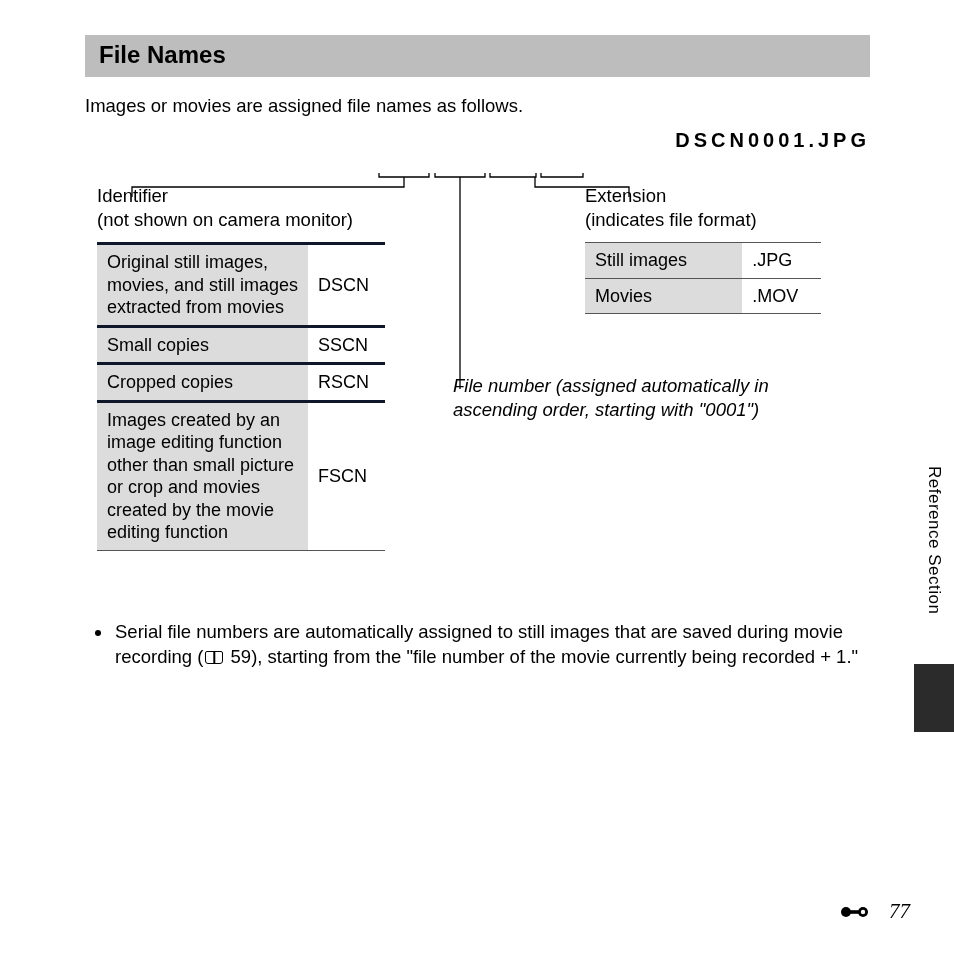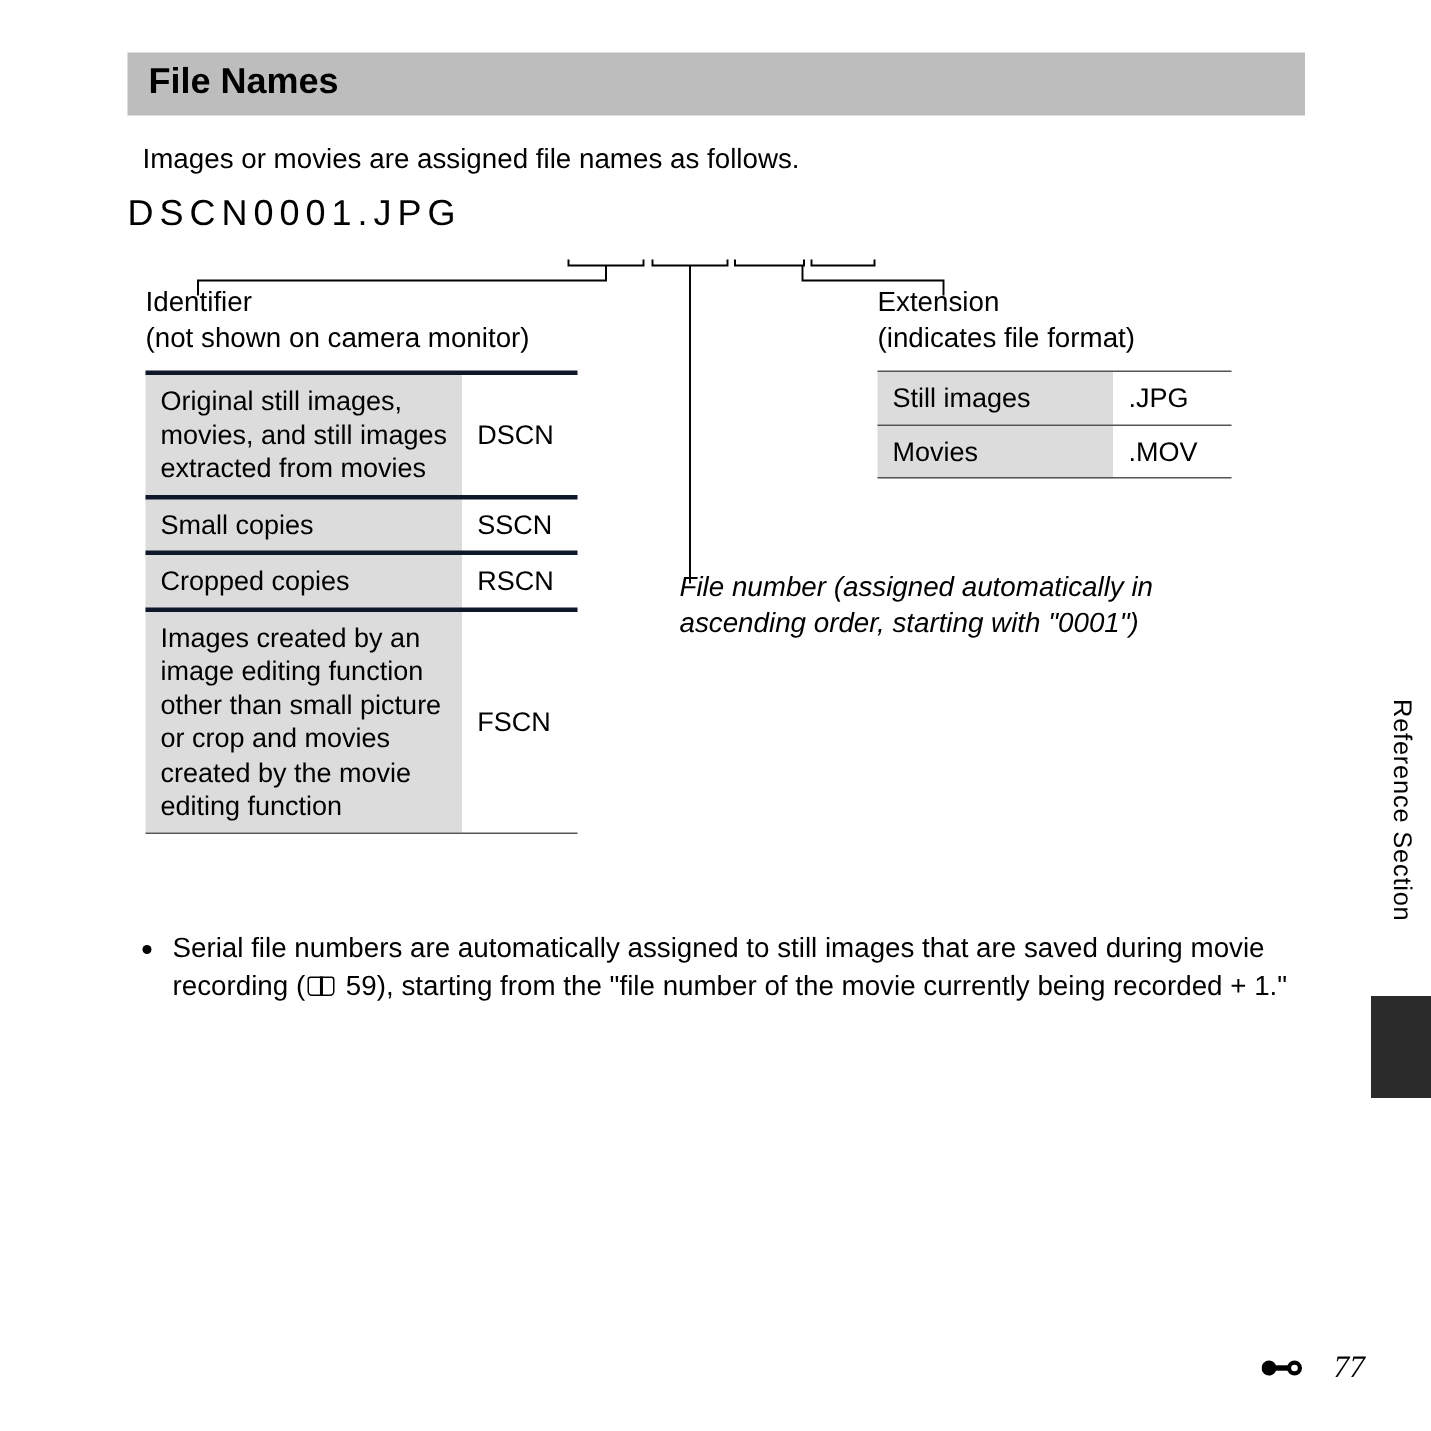--- a/index.html
+++ b/index.html
@@ -22,27 +22,27 @@
     background: #bdbdbd;
     padding: 6px 14px 8px 14px;
   }
   .heading-bar h1 {
     margin: 0;
     font-weight: 700;
     font-size: 24px;
     letter-spacing: 0;
   }
   .intro {
-    margin: 18px 0 12px 10px;
+    margin: 18px 0 12px 0;
     font-size: 18.5px;
   }
   .filename-example {
-    text-align: left;
-    font-weight: 400;
-    font-size: 24px;
+    text-align: right;
+    font-weight: 700;
+    font-size: 20px;
     letter-spacing: 4px;
     margin: 6px 0 0 0;
   }
 
   
   .connectors {
     position: absolute;
     left: 85px;
     top: 170px;
     pointer-events: none;

